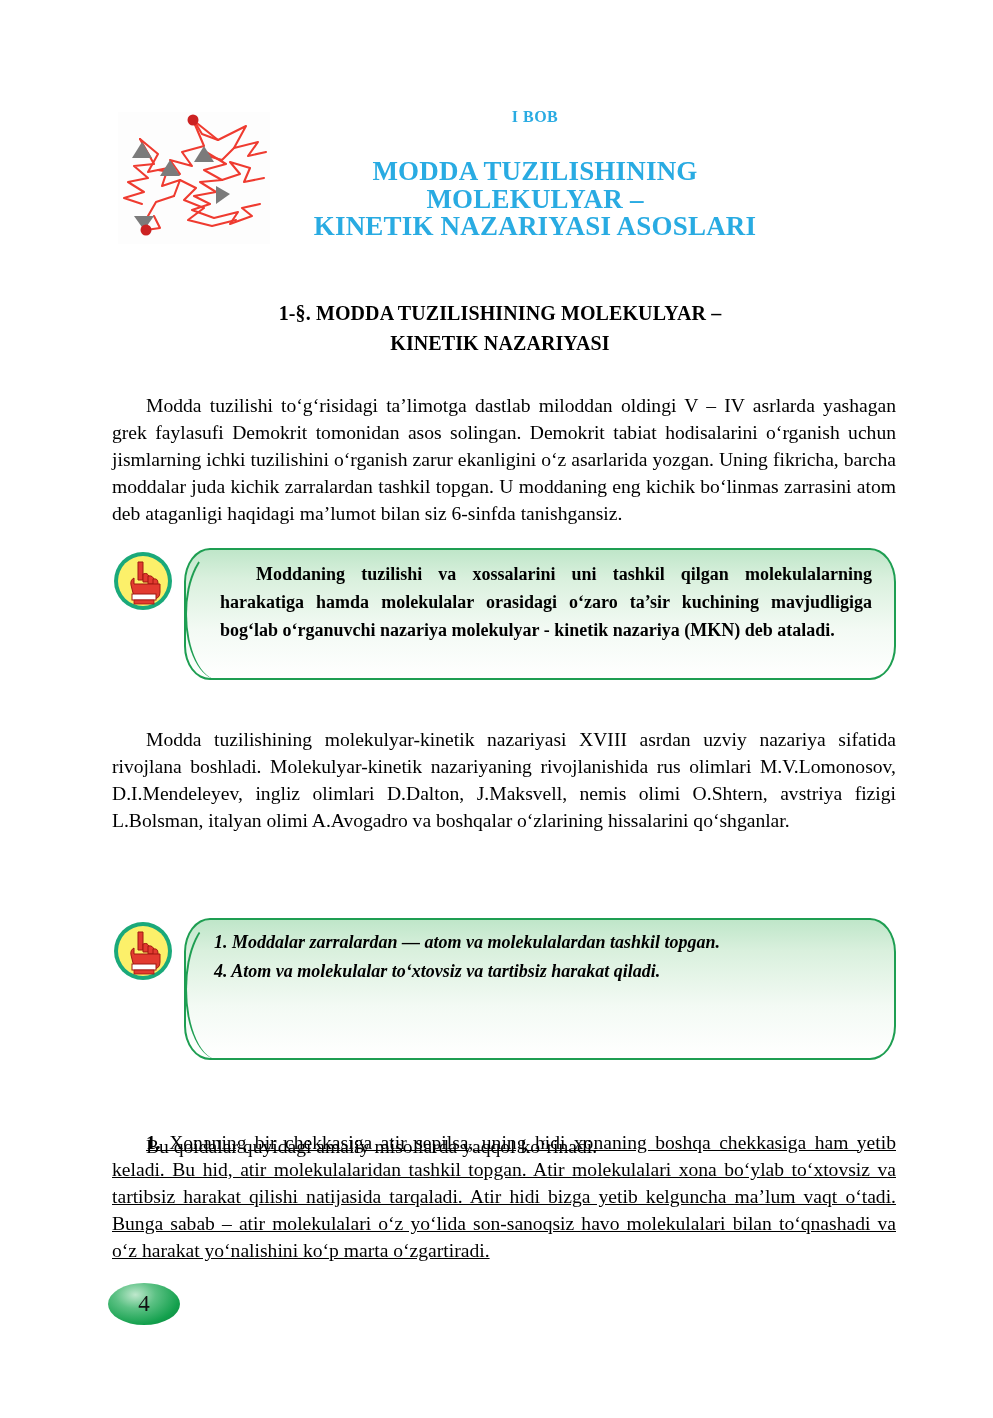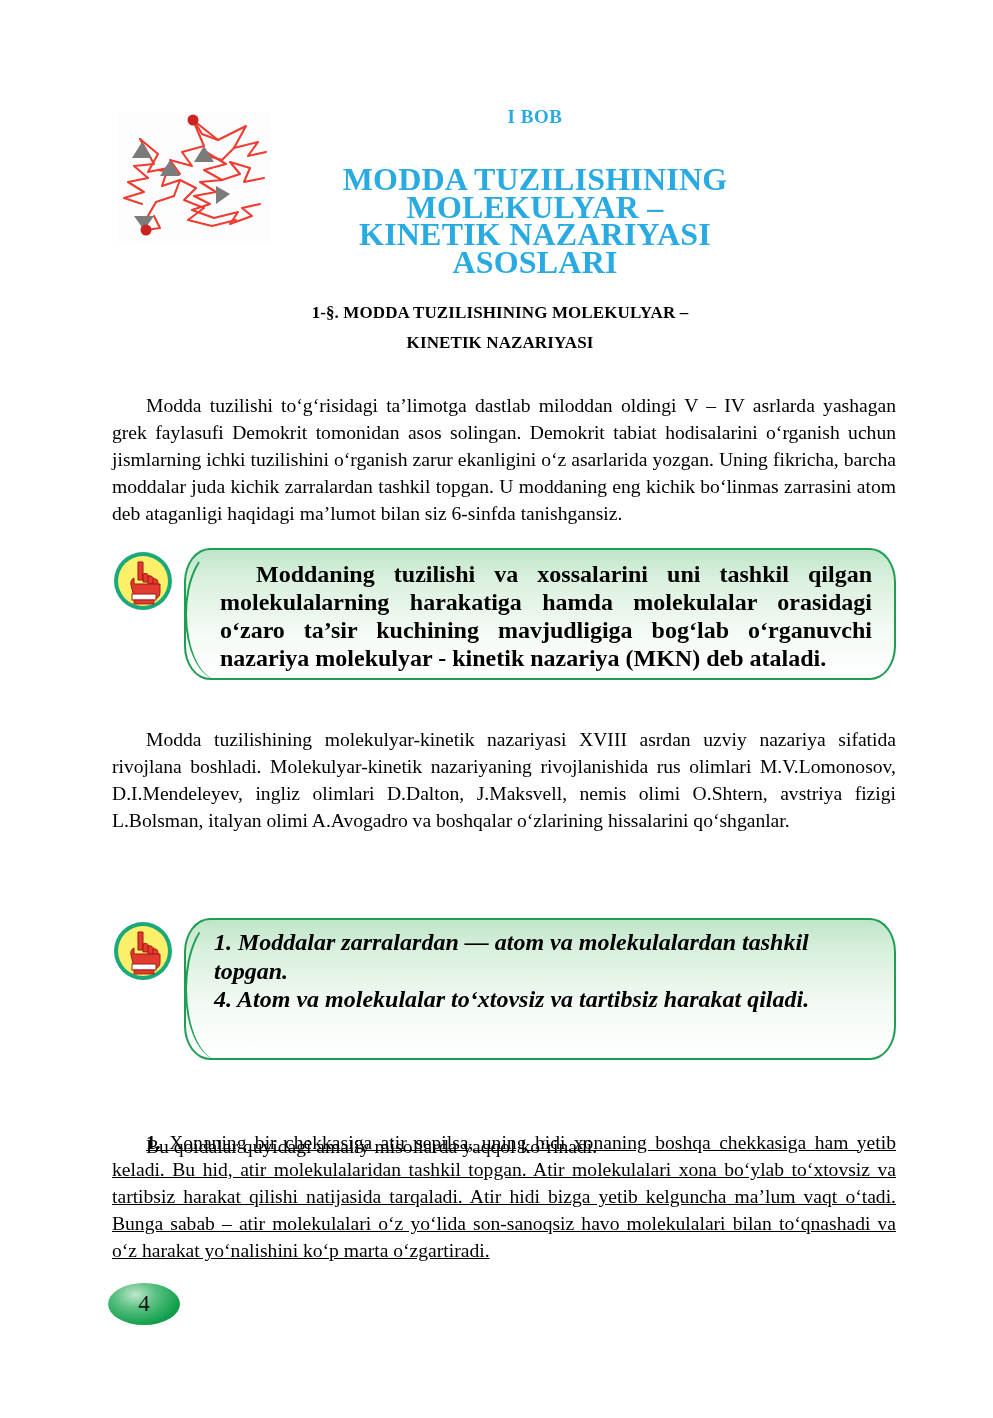--- a/index.html
+++ b/index.html
@@ -41,44 +41,44 @@
   }
 
   .header-text {
     position: absolute;
     left: 285px;
     top: 0;
     width: 500px;
     text-align: center;
   }
   .chapter-label {
-    font-size: 19px;
+    font-size: 16px;
     font-weight: bold;
     color: #29ABE2;
     letter-spacing: 0.5px;
     line-height: 26px;
   }
   .chapter-title {
-    margin-top: 36px;
-    font-size: 32px;
+    margin-top: 28px;
+    font-size: 27px;
     font-weight: bold;
     color: #29ABE2;
     line-height: 27.5px;
     letter-spacing: 0.2px;
     white-space: pre-line;
   }
 
   
   .section-title {
     position: absolute;
     left: 150px;
     top: 298px;
     width: 700px;
     text-align: center;
-    font-size: 17px;
+    font-size: 20px;
     font-weight: bold;
     line-height: 30px;
     letter-spacing: 0.1px;
     white-space: pre-line;
   }
 
   
   .para {
     position: absolute;
     left: 112px;
@@ -140,21 +140,21 @@
     border-radius: 34px 0 0 34px / 50% 0 0 50%;
     box-sizing: border-box;
     pointer-events: none;
   }
 
   .callout-text {
     position: absolute;
     left: 34px;
     right: 22px;
     top: 10px;
-    font-size: 24px;
+    font-size: 18px;
     font-weight: bold;
     line-height: 28px;
     text-align: justify;
     text-justify: inter-word;
   }
   .callout-text.indent { text-indent: 36px; }
 
   .callout-line {
     display: block;
   }

